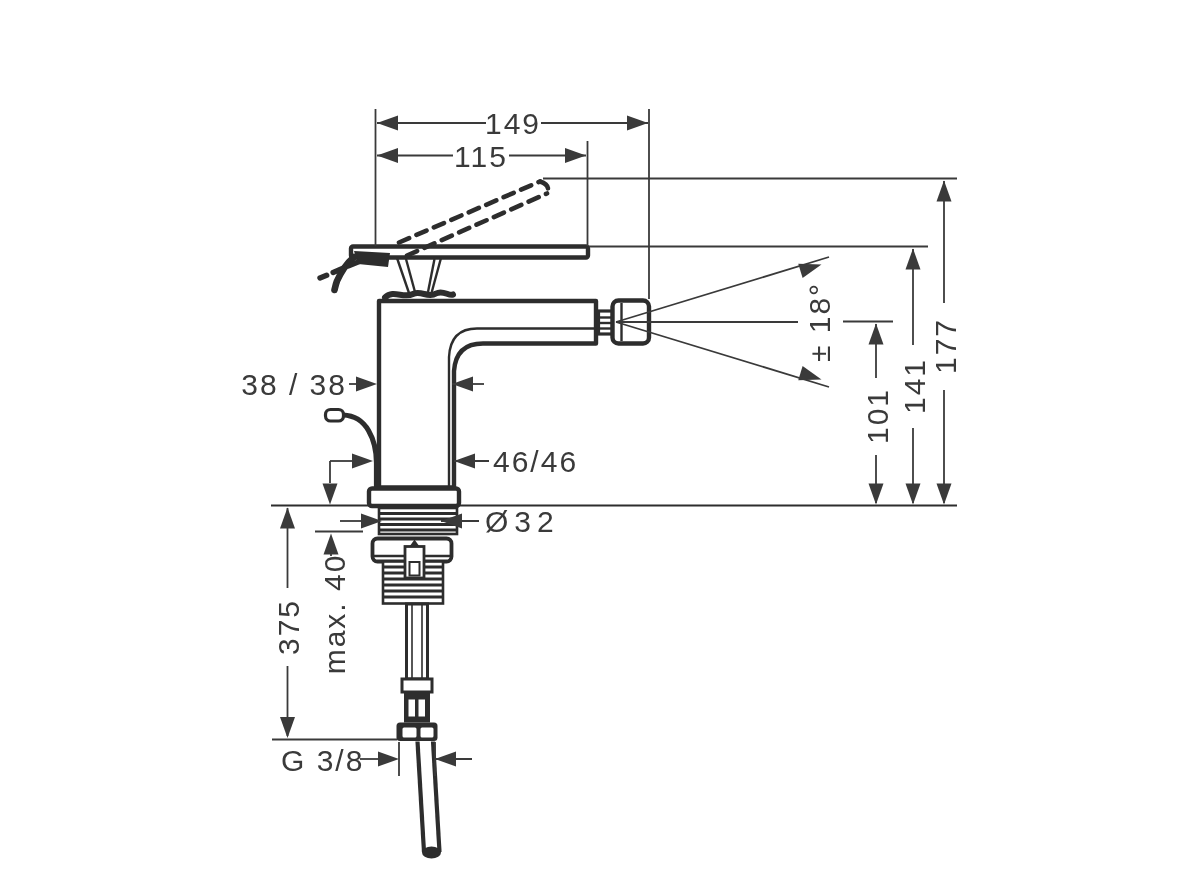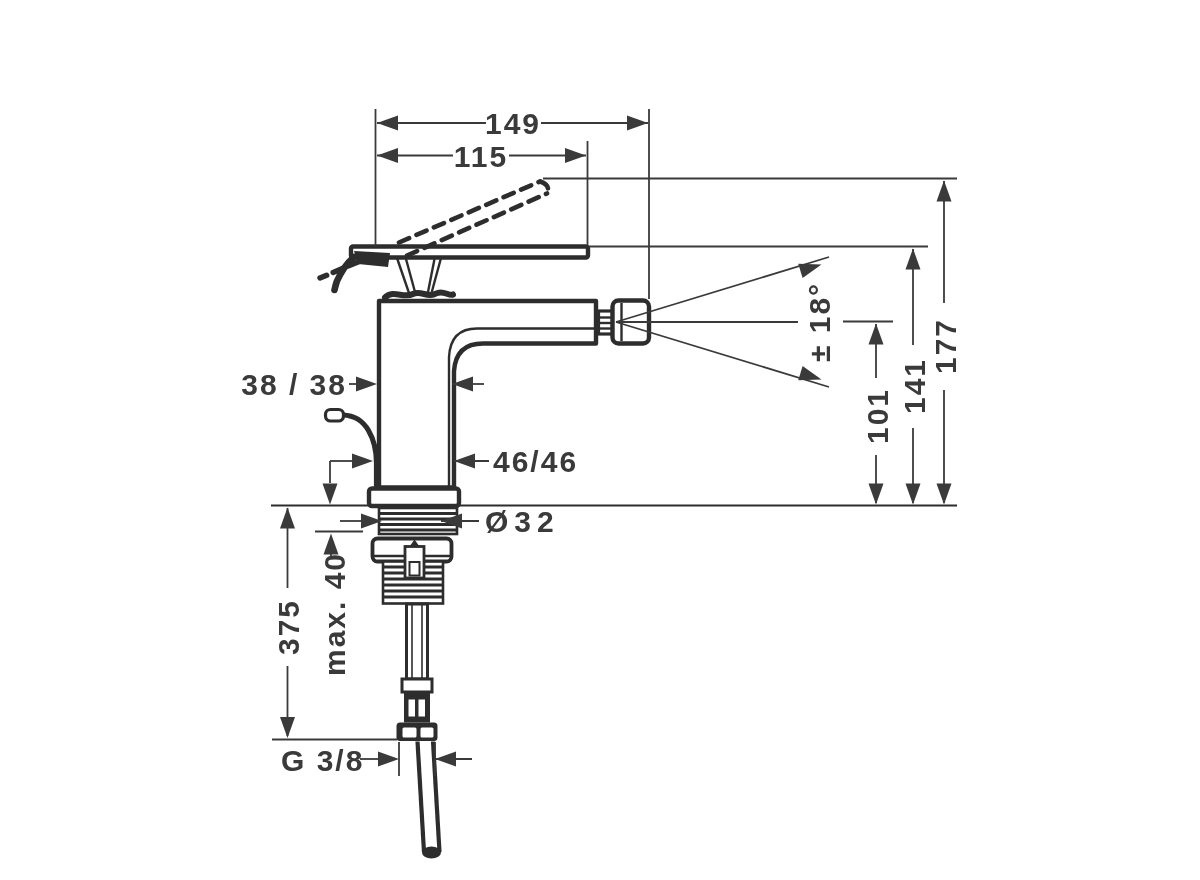--- a/index.html
+++ b/index.html
@@ -1,16 +1,16 @@
 <!DOCTYPE html>
 <html><head>
 <meta charset="utf-8">
 <style>
   html,body{margin:0;padding:0;background:#ffffff;}
-  .stage{position:relative;width:1200px;height:880px;background:#ffffff;overflow:hidden;font-weight:bold;}
+  .stage{position:relative;width:1200px;height:880px;background:#ffffff;overflow:hidden;}
   svg{display:block;}
   .dim-line{stroke:#3a3a3a;stroke-width:1.8;fill:none;}
   .deck-line{stroke:#2d2d2d;stroke-width:2.2;fill:none;}
   .arrow{fill:#3a3a3a;stroke:none;}
   .outline{stroke:#2d2d2d;stroke-width:4.4;fill:#ffffff;stroke-linejoin:round;}
   .outline-thin{stroke:#2d2d2d;stroke-width:2.4;fill:none;}
   .outline-med{stroke:#2d2d2d;stroke-width:3.2;fill:#ffffff;}
   .inkfill{fill:#2d2d2d;stroke:none;}
   .dashed{stroke:#2d2d2d;stroke-width:4.6;fill:none;stroke-dasharray:11 8;stroke-linecap:round;}
   .dashed-grip{stroke:#2d2d2d;stroke-width:5.4;fill:none;stroke-dasharray:10 7;stroke-linecap:round;}

